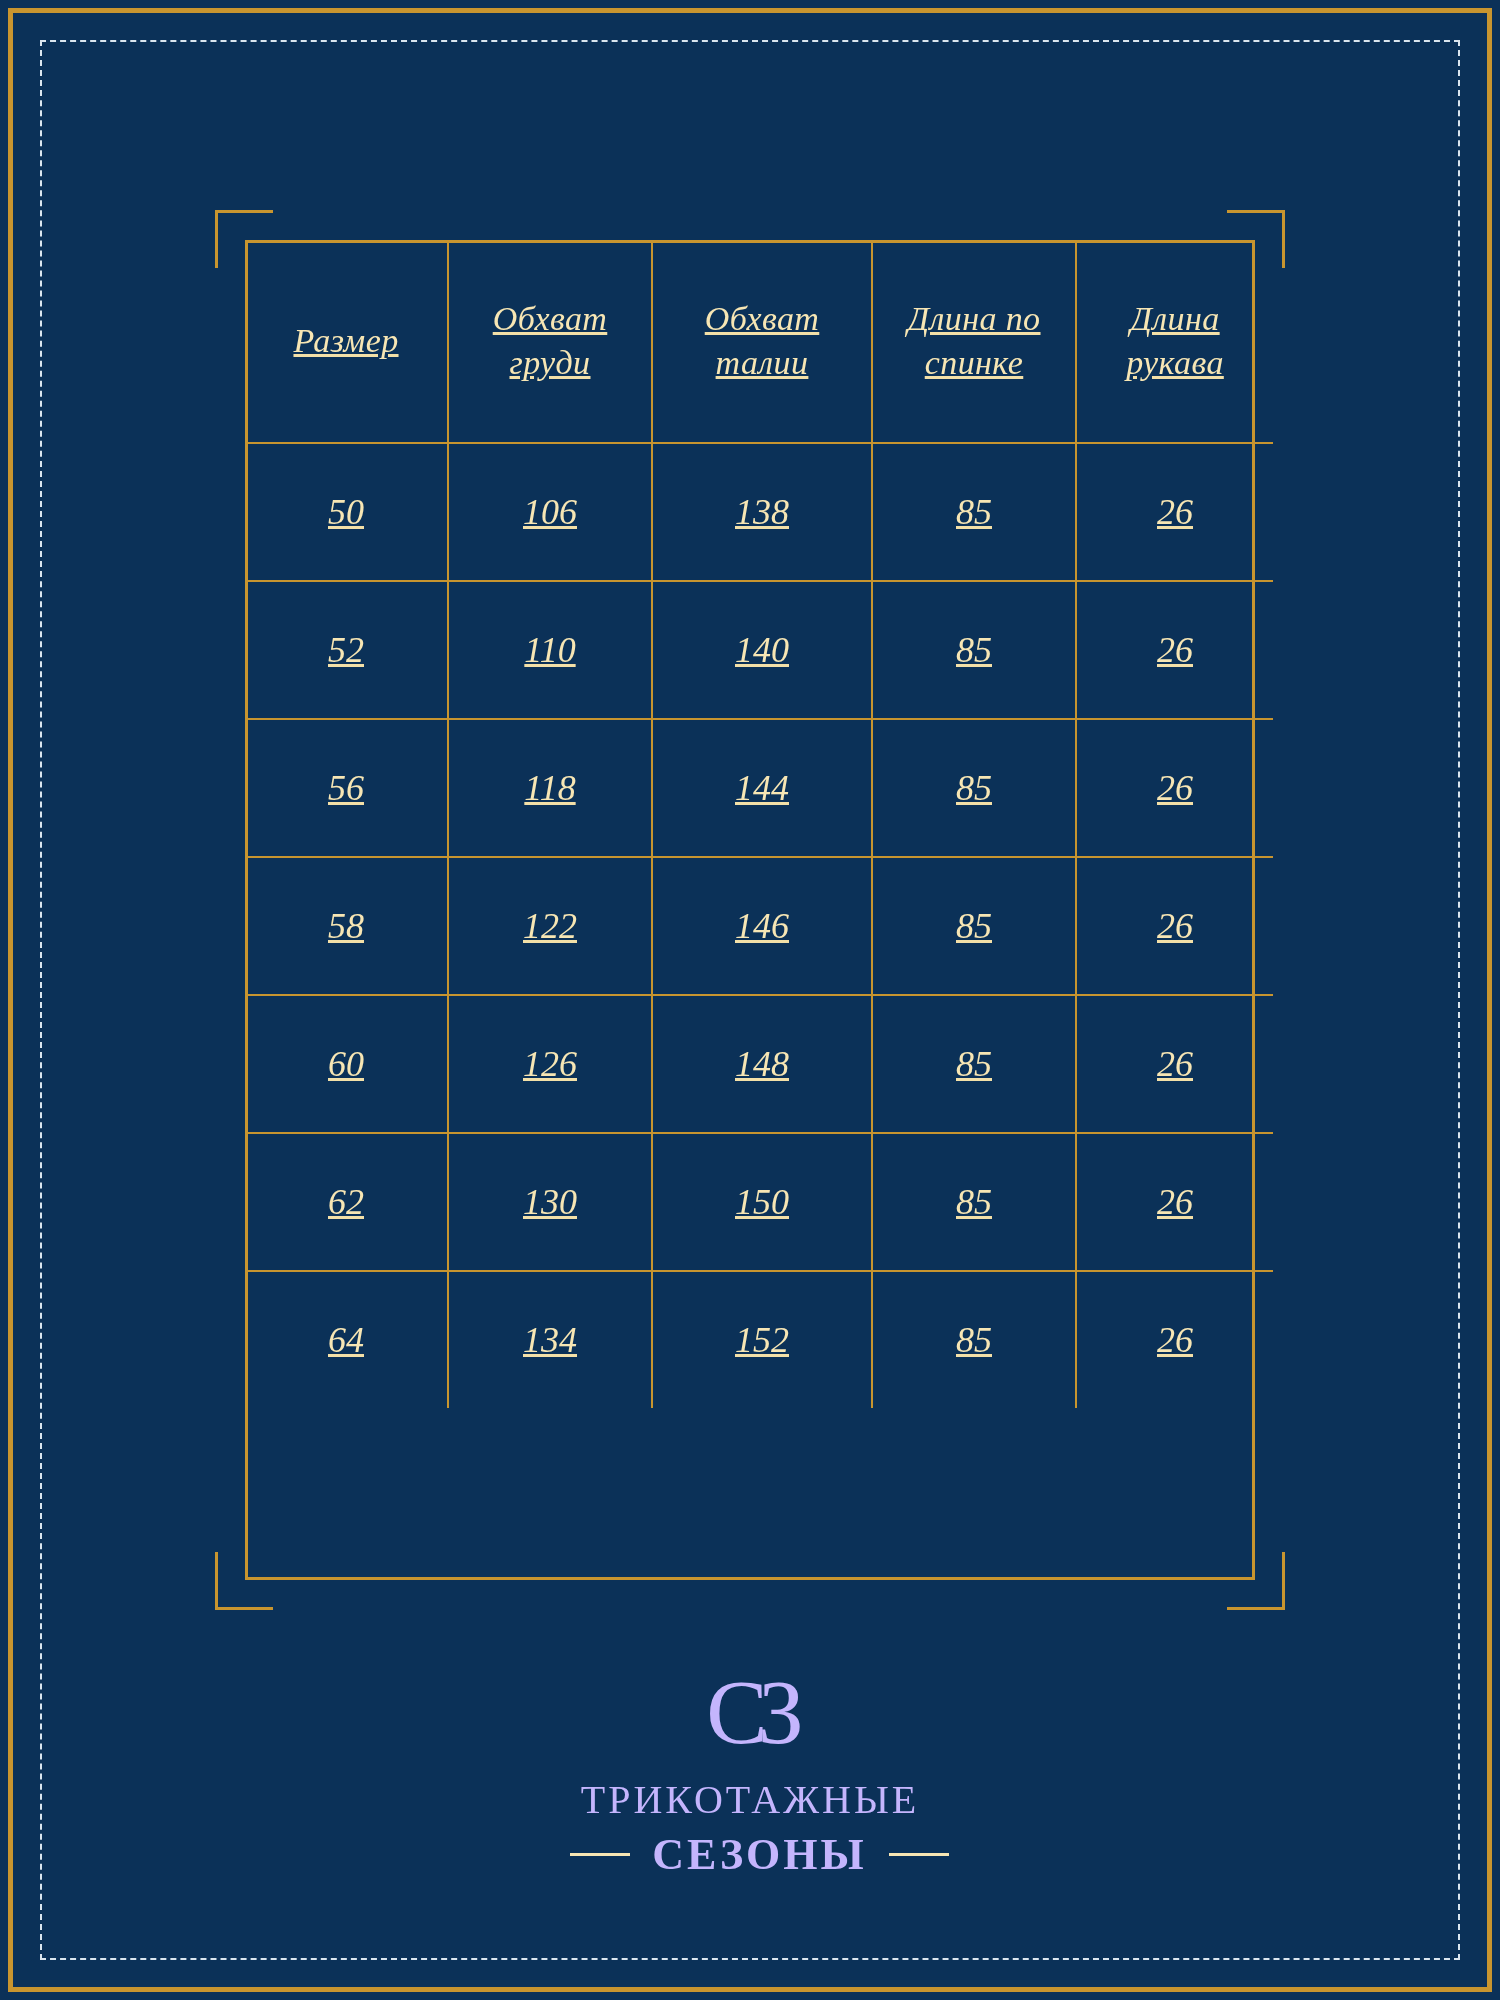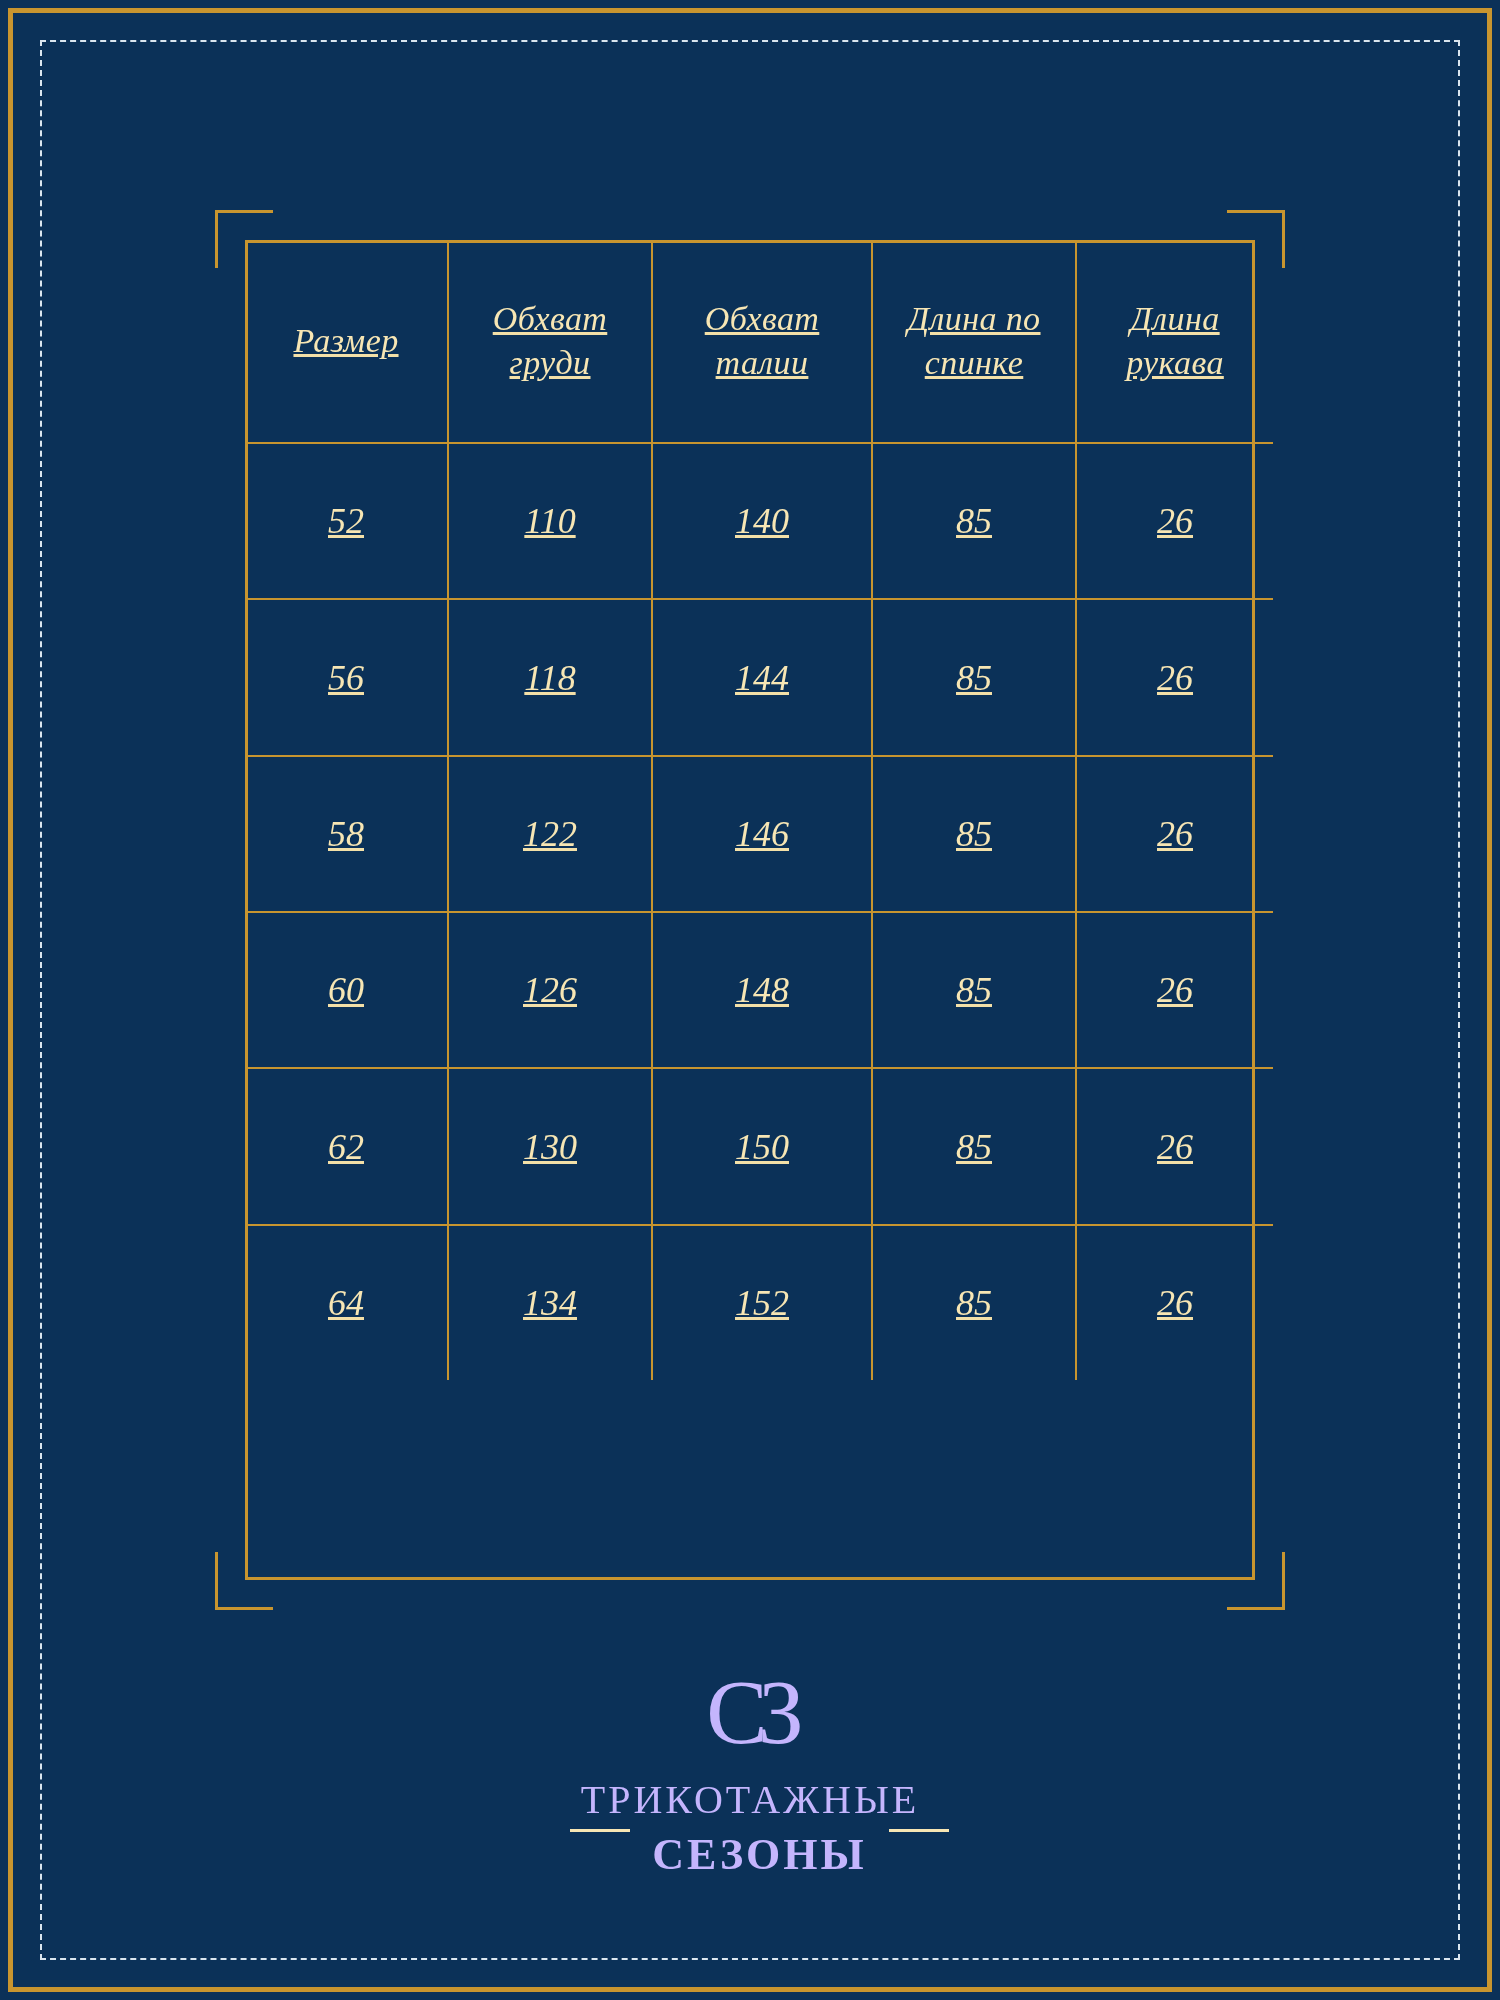--- a/index.html
+++ b/index.html
@@ -150,20 +150,21 @@
     margin-bottom: 8px;
   }
   .logo-line1 {
     font-size: 40px;
     letter-spacing: 3px;
     font-weight: normal;
     margin-top: 18px;
   }
   .logo-line2-wrap {
     display: flex;
+    align-items: center;
     justify-content: center;
     gap: 22px;
     margin-top: 6px;
     padding-left: 19px;
   }
   .logo-rule {
     height: 3px;
     width: 60px;
     background: #f7e6b4;
   }
@@ -197,20 +198,27 @@
     <thead>
       <tr>
         <th>Размер</th>
         <th>Обхват груди</th>
         <th>Обхват талии</th>
         <th>Длина по спинке</th>
         <th>Длина рукава</th>
       </tr>
     </thead>
     <tbody>
+      <tr>
+        <td>50</td>
+        <td>106</td>
+        <td>138</td>
+        <td>85</td>
+        <td>26</td>
+      </tr>
       <tr>
         <td>52</td>
         <td>110</td>
         <td>140</td>
         <td>85</td>
         <td>26</td>
       </tr>
       <tr>
         <td>56</td>
         <td>118</td>

